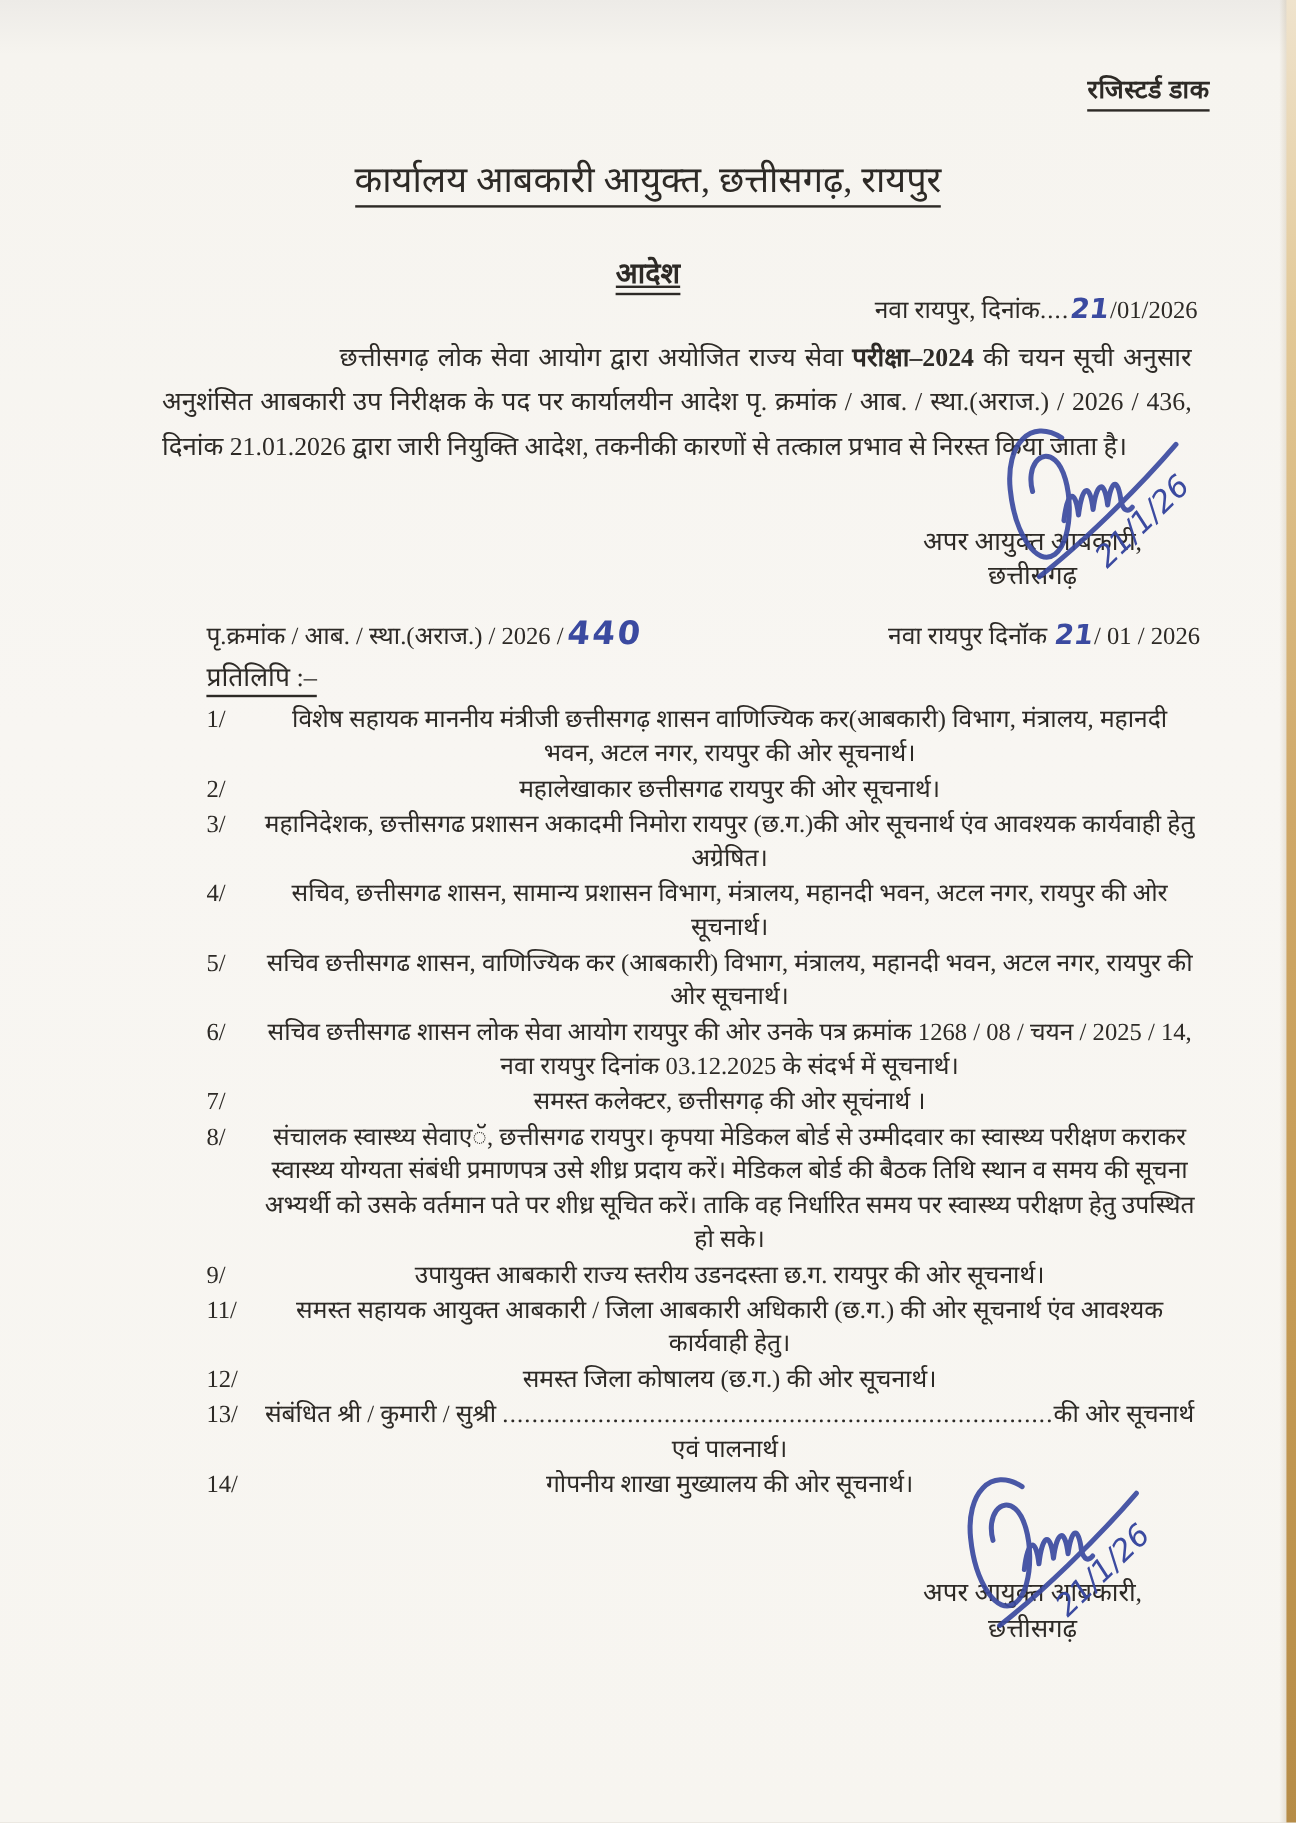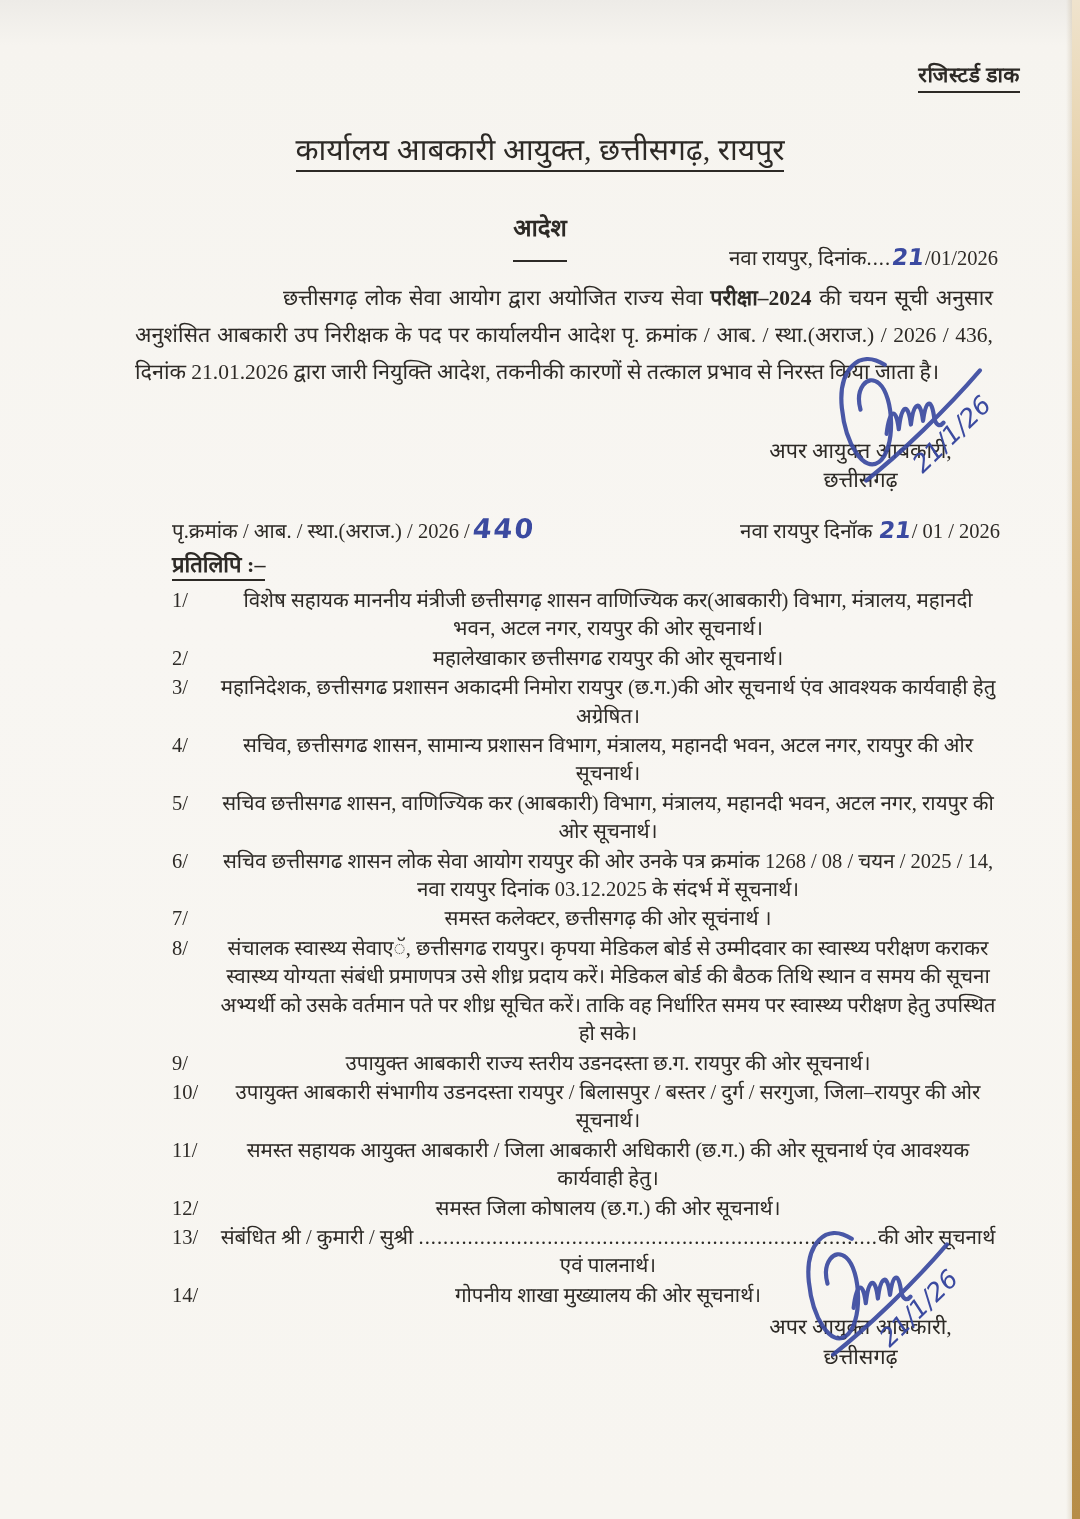--- a/index.html
+++ b/index.html
@@ -15,38 +15,38 @@
   }
   .scan-edge{
     position:absolute;right:0;top:0;bottom:0;width:8px;
     background:linear-gradient(180deg,#efe3cd 0%, #e2c896 18%, #cfa868 45%, #c59b55 70%, #b68c47 100%);
   }
   .scan-edge-soft{
     position:absolute;right:8px;top:0;bottom:0;width:6px;
     background:linear-gradient(90deg, rgba(0,0,0,0) 0%, rgba(150,120,70,.18) 100%);
   }
   .registered{
-    position:absolute;top:60px;right:60px;
+    position:absolute;top:60px;right:72px;
     font-size:21px;font-weight:bold;letter-spacing:.5px;
     border-bottom:2px solid #2d2a26;padding-bottom:3px;
   }
   .office-title{
     position:absolute;top:128px;left:0;width:100%;
     text-align:center;font-size:30px;font-weight:normal;
   }
   .office-title span{border-bottom:2px solid #2d2a26;padding-bottom:4px;}
   .office-address{
     position:absolute;top:176px;left:0;width:100%;
     text-align:center;font-size:15.5px;letter-spacing:.2px;color:#33302b;
   }
   .order-heading{
     position:absolute;top:210px;left:0;width:100%;
     text-align:center;font-size:24px;font-weight:bold;
   }
-  .order-heading span{border-bottom:2px solid #2d2a26;padding-bottom:19px;}
+  .order-heading span{border-bottom:2px solid #2d2a26;padding-bottom:2px;text-decoration:underline;}
   .date-line{
     position:absolute;top:243px;right:82px;
     font-size:20.5px;white-space:nowrap;
   }
   .date-line .dots{letter-spacing:1px;}
   .hand{
     font-family:"DejaVu Sans","Liberation Sans",sans-serif;
     color:#3b4aa0;font-weight:bold;
   }
   .hand-day{font-size:23px;transform:skewX(-8deg);display:inline-block;margin:0 1px;}
@@ -71,21 +71,21 @@
     display:flex;justify-content:space-between;align-items:baseline;
     font-size:20.5px;white-space:nowrap;
   }
   .hand-num{
     font-family:"DejaVu Sans","Liberation Sans",sans-serif;
     color:#3b4aa0;font-weight:bold;font-size:27px;
     transform:skewX(-6deg);display:inline-block;margin-left:3px;letter-spacing:2px;
   }
   .copy-heading{
     position:absolute;top:548px;left:172px;
-    font-size:22px;font-weight:bold;
+    font-size:22px;font-weight:normal;
   }
   .copy-heading span{border-bottom:2px solid #2d2a26;padding-bottom:2px;}
   .copy-list{
     position:absolute;top:586px;left:172px;width:824px;
     font-size:20.5px;line-height:28.4px;
   }
   .copy-item{display:flex;margin-bottom:1px;}
   .copy-item .num{flex:0 0 48px;}
   .copy-item .txt{flex:1;text-align:center;}
   .dotline{letter-spacing:1px;word-break:break-all;}
@@ -178,24 +178,20 @@
     </div>
     <div class="copy-item">
       <span class="num">8/</span>
       <span class="txt">संचालक स्वास्थ्य सेवाएॅ, छत्तीसगढ रायपुर। कृपया मेडिकल बोर्ड से उम्मीदवार का स्वास्थ्य परीक्षण कराकर स्वास्थ्य योग्यता संबंधी प्रमाणपत्र उसे शीध्र प्रदाय करें। मेडिकल बोर्ड की बैठक तिथि स्थान व समय की सूचना अभ्यर्थी को उसके वर्तमान पते पर शीध्र सूचित करें। ताकि वह निर्धारित समय पर स्वास्थ्य परीक्षण हेतु उपस्थित हो सके।</span>
     </div>
     <div class="copy-item">
       <span class="num">9/</span>
       <span class="txt">उपायुक्त आबकारी राज्य स्तरीय उडनदस्ता छ.ग. रायपुर की ओर सूचनार्थ।</span>
     </div>
     <div class="copy-item">
-      <span class="num">10/</span>
-      <span class="txt">उपायुक्त आबकारी संभागीय उडनदस्ता रायपुर / बिलासपुर / बस्तर / दुर्ग / सरगुजा, जिला–रायपुर की ओर सूचनार्थ।</span>
-    </div>
-    <div class="copy-item">
       <span class="num">11/</span>
       <span class="txt">समस्त सहायक आयुक्त आबकारी / जिला आबकारी अधिकारी (छ.ग.) की ओर सूचनार्थ एंव आवश्यक कार्यवाही हेतु।</span>
     </div>
     <div class="copy-item">
       <span class="num">12/</span>
       <span class="txt">समस्त जिला कोषालय (छ.ग.) की ओर सूचनार्थ।</span>
     </div>
     <div class="copy-item">
       <span class="num">13/</span>
       <span class="txt"><span>संबंधित श्री / कुमारी / सुश्री </span><span class="dotline">...........................................................................</span><span>की ओर सूचनार्थ एवं पालनार्थ।</span></span>

